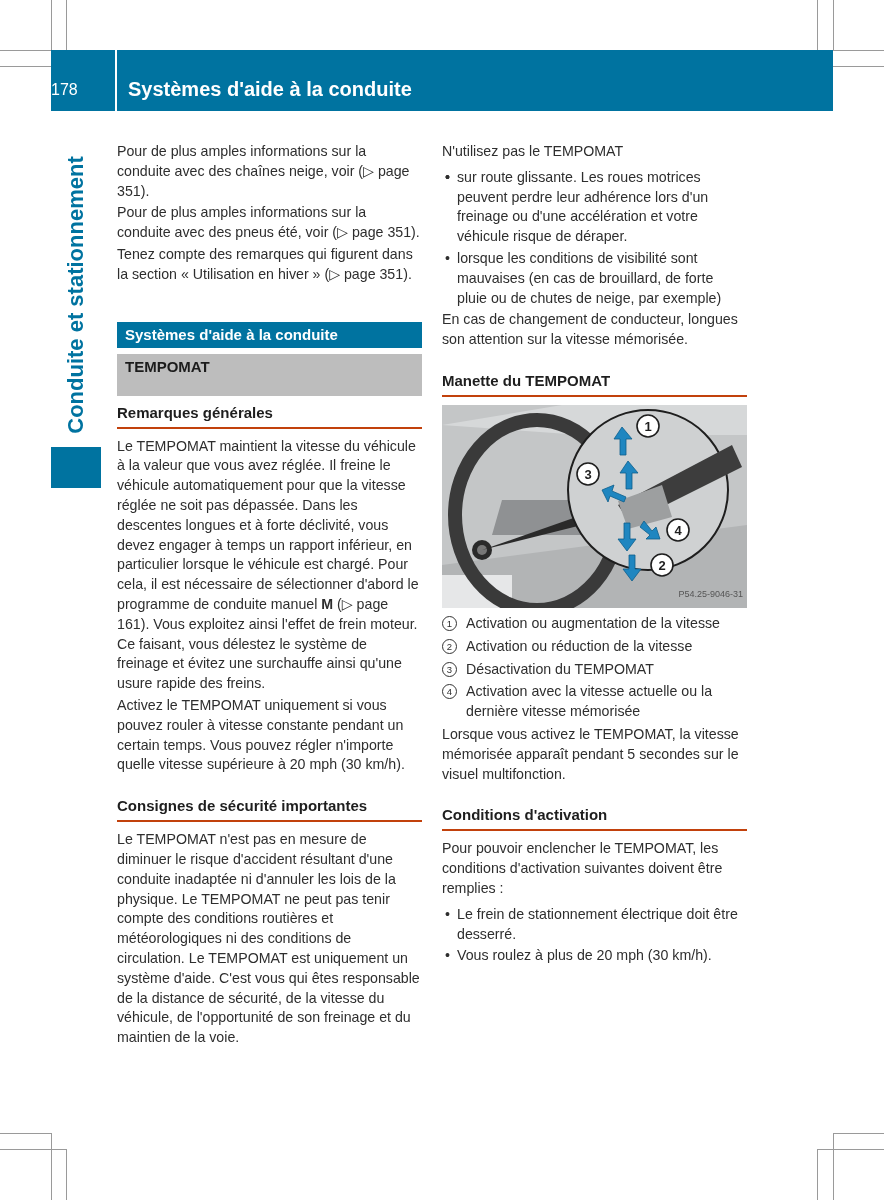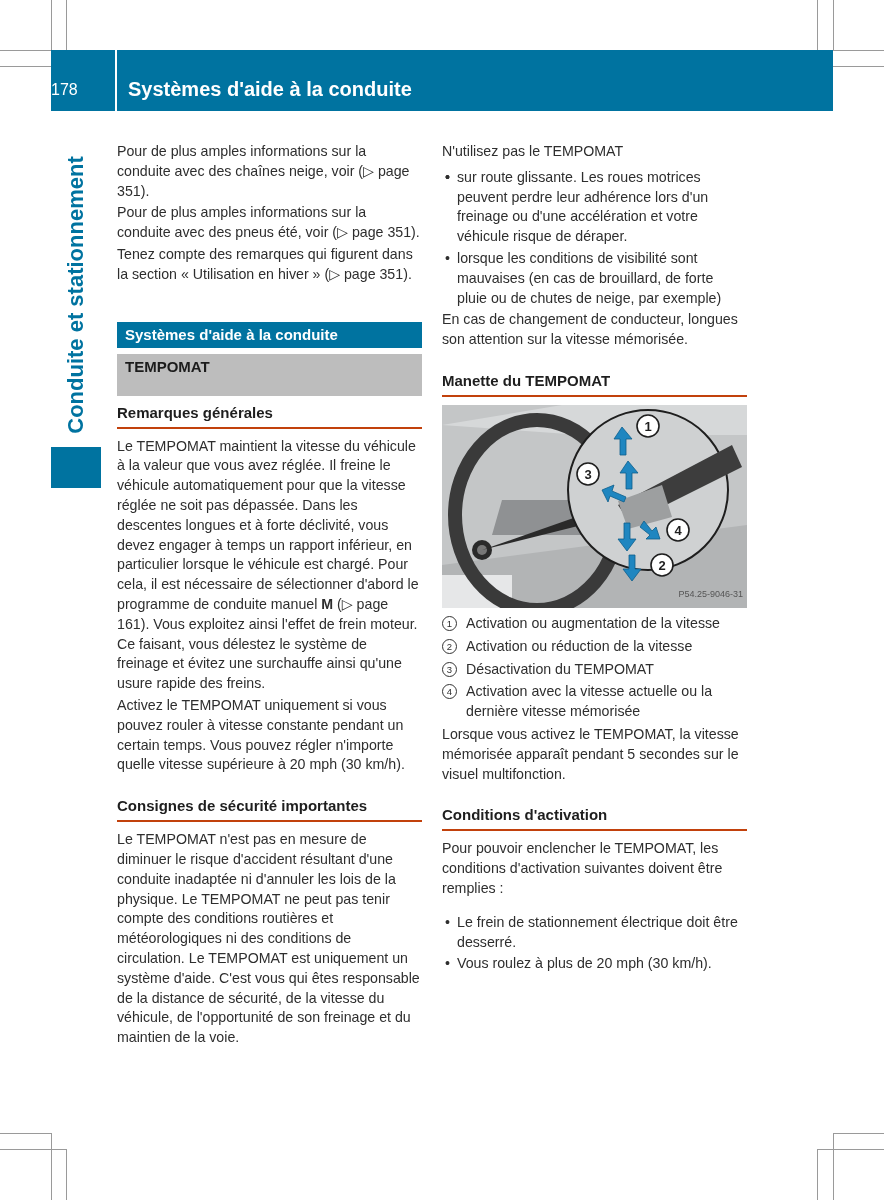--- a/index.html
+++ b/index.html
@@ -137,18 +137,18 @@
 
   <ul class="legend">
     <li><span class="num">1</span><span>Activation ou augmentation de la vitesse</span></li>
     <li><span class="num">2</span><span>Activation ou réduction de la vitesse</span></li>
     <li><span class="num">3</span><span>Désactivation du TEMPOMAT</span></li>
     <li><span class="num">4</span><span>Activation avec la vitesse actuelle ou la dernière vitesse mémorisée</span></li>
   </ul>
   <p class="para">Lorsque vous activez le TEMPOMAT, la vitesse mémorisée apparaît pendant 5 secondes sur le visuel multifonction.</p>
   <div style="height:18px"></div>
   <div class="hdr-rule">Conditions d'activation</div>
-  <p class="para" style="margin-bottom:14px">Pour pouvoir enclencher le TEMPOMAT, les conditions d'activation suivantes doivent être remplies :</p>
+  <p class="para" style="margin-bottom:6px">Pour pouvoir enclencher le TEMPOMAT, les conditions d'activation suivantes doivent être remplies :</p>
   <ul class="bullets">
     <li><span class="dot">•</span><span>Le frein de stationnement électrique doit être desserré.</span></li>
     <li><span class="dot">•</span><span>Vous roulez à plus de 20 mph (30 km/h).</span></li>
   </ul>
 </div>
 
 </body></html>

